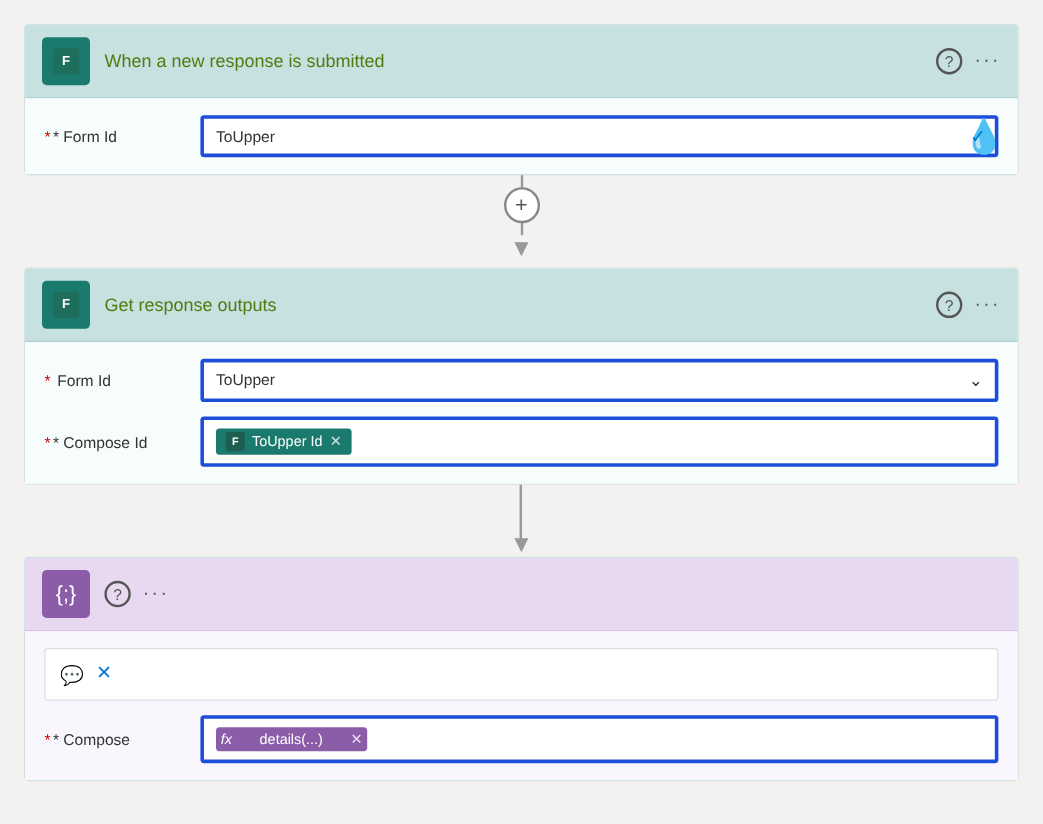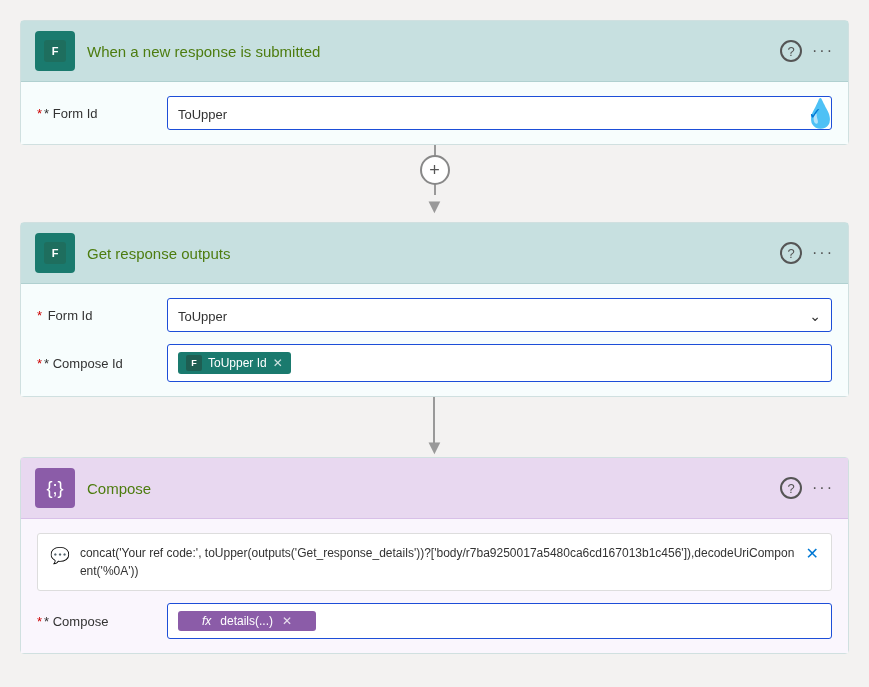--- a/index.html
+++ b/index.html
@@ -89,28 +89,28 @@
     .field-label .required {
       color: #c00;
       margin-right: 2px;
     }
     .field-input {
       flex: 1;
       position: relative;
     }
     .input-box {
       width: 100%;
-      border: 1px solid #1d4ed8;
+      border: 3px solid #1d4ed8;
       border-radius: 3px;
       padding: 7px 10px;
       font-size: 13px;
       color: #333;
       background: #fff;
       display: flex;
-      align-items: flex-end;
+      align-items: flex-start;
       min-height: 34px;
     }
     .input-box.has-dropdown {
       justify-content: space-between;
     }
     .dropdown-arrow {
       color: #333;
       font-size: 14px;
     }
     .water-drop {
@@ -248,23 +248,23 @@
       color: #0078d4;
       cursor: pointer;
       font-size: 16px;
     }
     .func-tag {
       display: inline-flex;
       align-items: center;
       background: #8b5ca8;
       color: #fff;
       border-radius: 3px;
-      padding: 3px 24px;
-      font-size: 12px;
-      gap: 9px;
+      padding: 3px 4px;
+      font-size: 12px;
+      gap: 23px;
     }
     .func-icon {
       font-style: italic;
       font-size: 12px;
     }
     .func-close {
       cursor: pointer;
       opacity: 0.8;
       font-size: 12px;
     }
@@ -373,30 +373,28 @@
   <div class="connector-arrow">
     <div class="arrow-line"></div>
     <div class="arrow-head">▼</div>
   </div>
 
   <div class="card compose-card">
     <div class="card-header">
       <div class="compose-icon">
         <span>{;}</span>
       </div>
-      <span class="card-title">Compose</span>
       <div class="card-actions">
         <div class="q-circle">?</div>
         <span class="dots-btn">···</span>
       </div>
     </div>
     <div class="card-body">
       <div class="expression-box">
         <span class="expression-icon">💬</span>
-        <span class="expression-text">concat('Your ref code:', toUpper(outputs('Get_response_details'))?['body/r7ba9250017a5480ca6cd167013b1c456']),decodeUriComponent('%0A'))</span>
         <span class="expression-close">✕</span>
       </div>
       <div class="field-row">
         <div class="field-label">
           <span class="required">*</span><span>* Compose</span>
         </div>
         <div class="field-input">
           <div class="input-box">
             <span class="func-tag">
               <span class="func-icon">fx</span>

